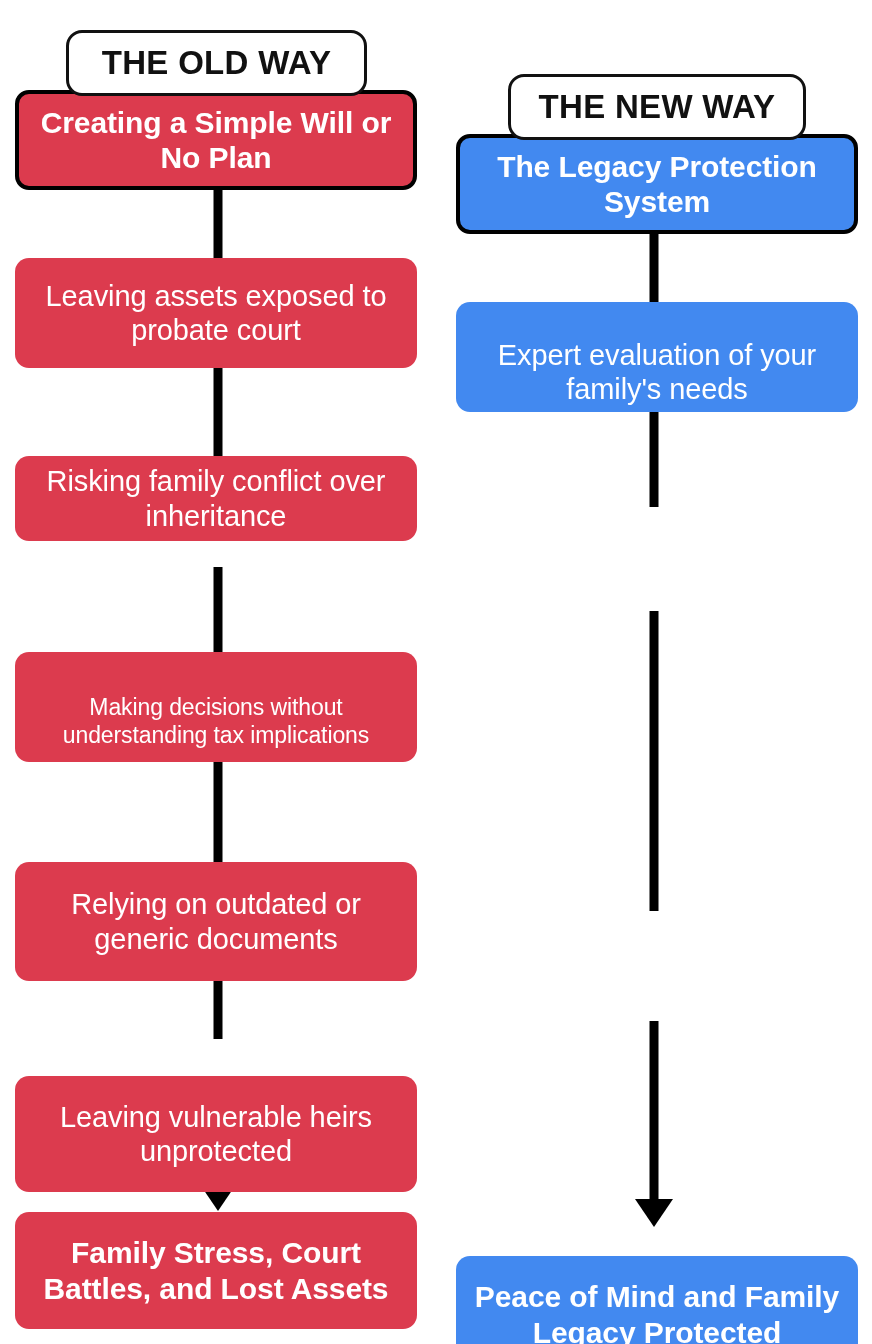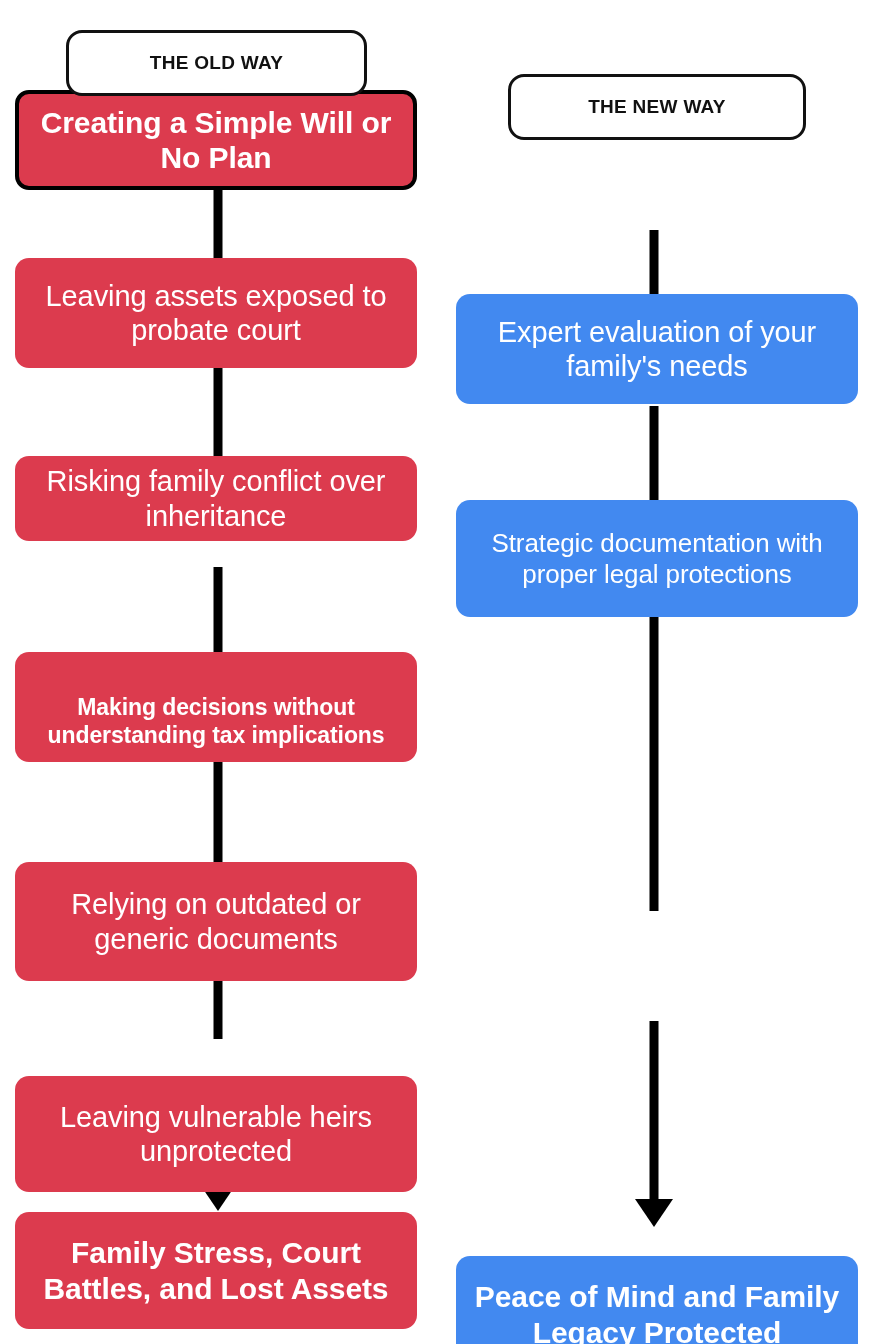--- a/index.html
+++ b/index.html
@@ -71,40 +71,40 @@
   .node .label {
     width: 100%;
     line-height: 1.18;
     letter-spacing: -0.1px;
   }
 
   
   .t-hero   { font-size: 30px; font-weight: 700; }
   .t-big    { font-size: 29px; font-weight: 400; }
   .t-med    { font-size: 26px; font-weight: 400; }
-  .t-small  { font-size: 23px; font-weight: 700; margin-top: 29px; }
+  .t-small  { font-size: 23px; font-weight: 400; margin-top: 29px; }
 
   
   .header-pill {
     position: absolute;
     top: 30px;
     left: 66px;
     width: 301px;
     height: 66px;
     background: #ffffff;
     border: 3px solid #111111;
     border-radius: 16px;
     display: flex;
     align-items: center;
     justify-content: center;
     z-index: 5;
   }
   .column.right .header-pill { left: 72px; width: 298px; }
   .header-pill .header-text {
-    font-size: 19px;
+    font-size: 33px;
     font-weight: 700;
     color: #111111;
     letter-spacing: 0.3px;
     white-space: nowrap;
   }
 </style>
 </head>
 <body>
 
 <div class="stage">
@@ -157,28 +157,28 @@
     <div class="spine" style="top:186px; height:78px;"></div>
     <div class="spine" style="top:362px; height:101px;"></div>
     <div class="spine" style="top:567px; height:300px;"></div>
     <div class="spine" style="top:977px; height:190px;"></div>
     <div class="arrowhead" style="top:1155px;"></div>
 
     <div class="header-pill">
       <span class="header-text">THE NEW WAY</span>
     </div>
 
+    <div class="node blue outlined" style="top:90px; height:100px;">
+      <span class="label t-hero">The Legacy Protection System</span>
+    </div>
 
-    <div class="node blue" style="top:250px; height:110px;">
+    <div class="node blue" style="top:258px; height:110px;align-items:flex-end;">
       <span class="label t-big">Expert evaluation of your family's needs</span>
     </div>
 
-    <div class="node blue" style="top:456px; height:117px;">
-      <span class="label t-med">Strategic documentation with proper legal protections</span>
-    </div>
 
 
     <div class="node blue" style="top:1212px; height:117px;">
       <span class="label t-hero">Peace of Mind and Family Legacy Protected</span>
     </div>
   </div>
 
 </div>
 
 </body></html>

